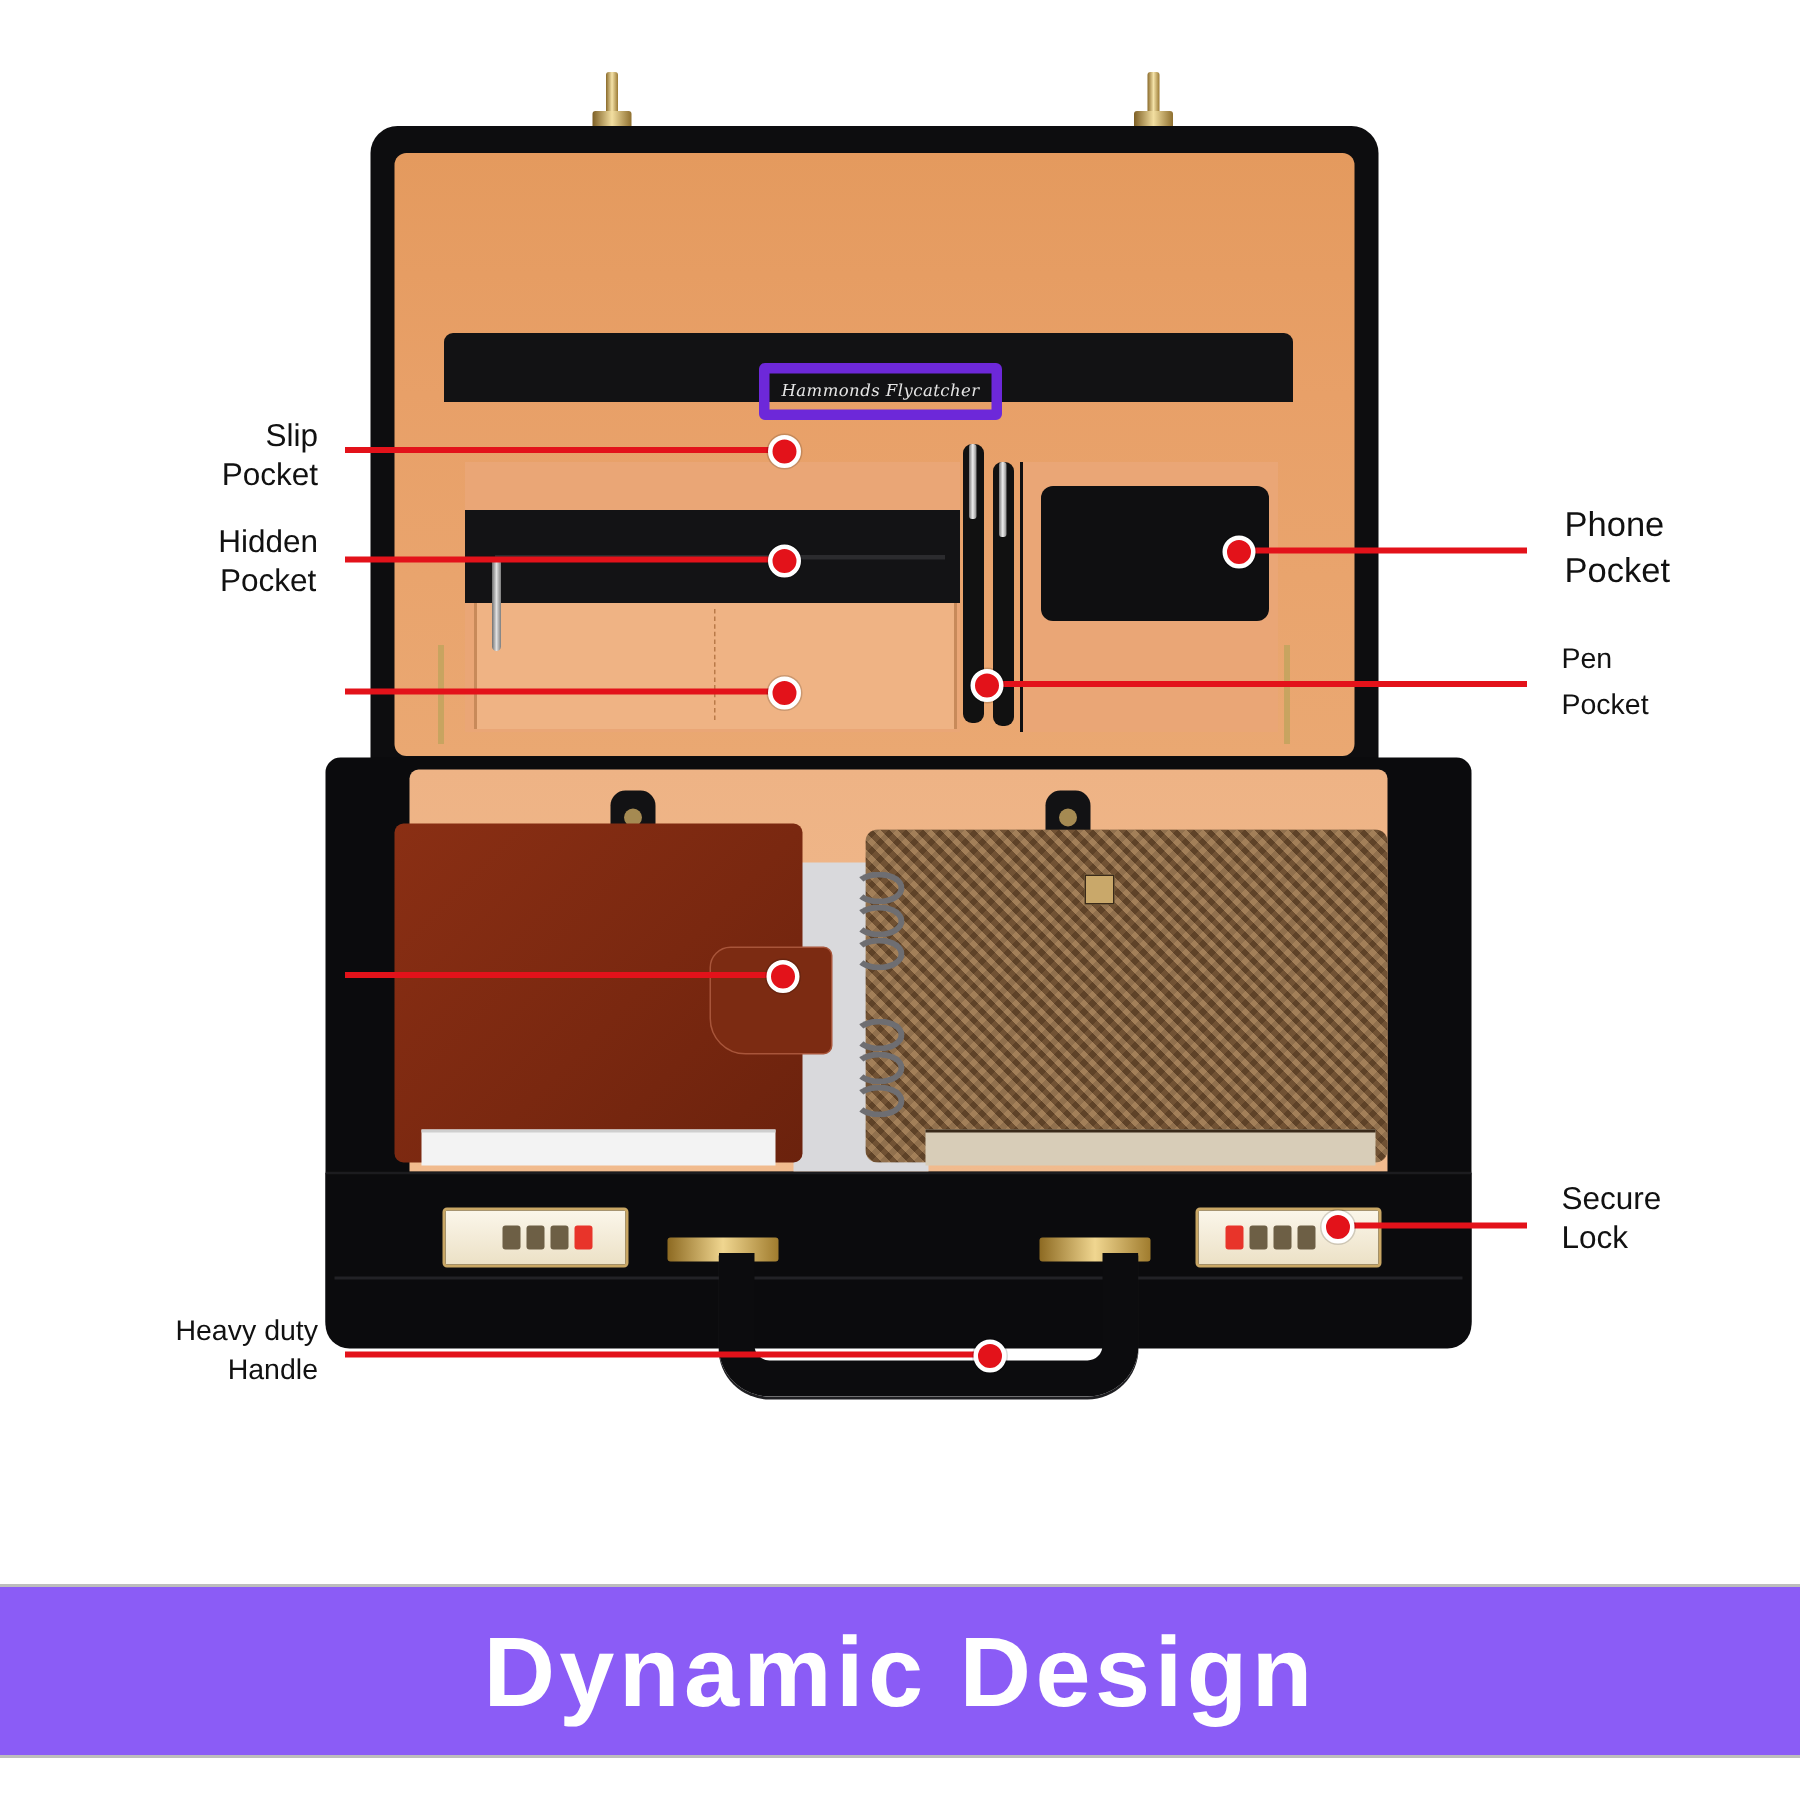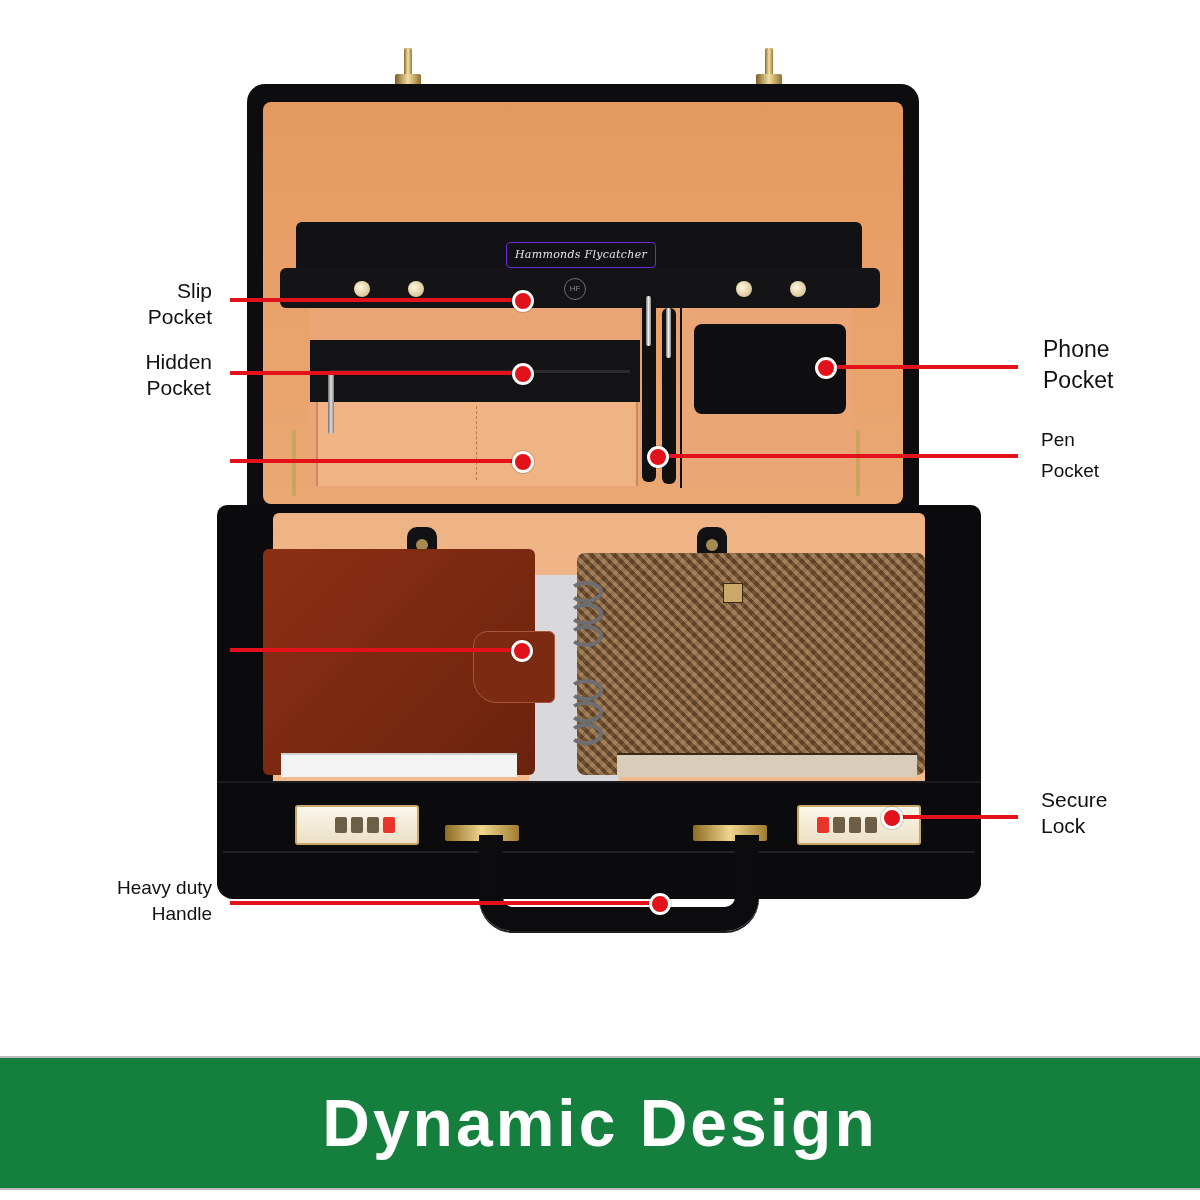--- a/index.html
+++ b/index.html
@@ -8,21 +8,21 @@
 
   
   .lid { position: absolute; left: 247px; top: 84px; width: 672px; height: 430px; background: #0d0d0f; border-radius: 18px 18px 6px 6px; }
   .lid-lining { position: absolute; left: 16px; top: 18px; right: 16px; bottom: 10px; background: linear-gradient(180deg, #e49a5e 0%, #e8a068 40%, #eaa872 100%); border-radius: 8px; }
   .hinge { position: absolute; top: 48px; width: 26px; height: 52px; }
   .hinge .stem { position: absolute; left: 9px; top: 0; width: 8px; height: 30px; background: linear-gradient(90deg,#8a6a2a,#f4e2a8,#9b7a34); border-radius: 2px; }
   .hinge .plate { position: absolute; left: 0; top: 26px; width: 26px; height: 22px; background: linear-gradient(90deg,#7d5f25,#f2dea0,#8f7030); border-radius: 2px; }
 
   .organizer { position: absolute; left: 296px; top: 222px; width: 566px; height: 268px; }
   .brand-strip { position: absolute; left: 0; top: 0; width: 566px; height: 46px; background: #121214; border-radius: 6px 6px 0 0; }
-  .brand-plate { position: absolute; left: 210px; top: 20px; width: 148px; height: 24px; border: 1px solid #6d28d9; border-radius: 4px; color: #e6e6e6; font-family: "DejaVu Serif", serif; font-style: italic; font-size: 11px; line-height: 24px; text-align: center; letter-spacing: 0.3px; }
+  .brand-plate { position: absolute; left: 210px; top: 20px; width: 148px; height: 24px; border: 7px solid #6d28d9; border-radius: 4px; color: #e6e6e6; font-family: "DejaVu Serif", serif; font-style: italic; font-size: 11px; line-height: 24px; text-align: center; letter-spacing: 0.3px; }
   .slip-band { position: absolute; left: -16px; top: 46px; width: 600px; height: 40px; background: #141416; border-radius: 6px; }
   .snap { position: absolute; top: 13px; width: 16px; height: 16px; border-radius: 50%; background: radial-gradient(circle at 40% 40%, #fff6dc, #d9c79a 70%, #8d7a4d); }
   .monogram { position: absolute; left: 284px; top: 10px; width: 20px; height: 20px; border-radius: 50%; border: 1px solid #6d6d6d; color: #8a8a8a; font-size: 8px; line-height: 20px; text-align: center; }
   .tan-panel-l { position: absolute; left: 14px; top: 86px; width: 330px; height: 180px; background: #eaa676; }
   .zip-band { position: absolute; left: 14px; top: 118px; width: 330px; height: 62px; background: #131315; }
   .zip-line { position: absolute; left: 20px; top: 30px; width: 300px; height: 3px; background: #2b2b2e; }
   .zip-pull { position: absolute; left: 32px; top: 150px; width: 6px; height: 62px; background: linear-gradient(90deg,#6f6f6f,#e0e0e0,#7d7d7d); border-radius: 3px; }
   .lower-pocket { position: absolute; left: 20px; top: 180px; width: 318px; height: 84px; background: #efb384; border-left: 2px solid #c88a5a; border-right: 2px solid #c88a5a; }
   .lower-pocket .seam { position: absolute; left: 158px; top: 4px; width: 0; height: 74px; border-left: 1px dashed #b97a48; }
   .pen { position: absolute; width: 14px; background: #111; border-radius: 6px; }
@@ -54,21 +54,21 @@
   .hinge-rod { position: absolute; top: 430px; width: 4px; height: 66px; background: #c8a460; }
 
   
   .callout-label { position: absolute; font-size: 21px; line-height: 26px; color: #111111; }
   .callout-label.left { text-align: right; }
   .callout-label.right { text-align: left; }
   .callout-line { position: absolute; height: 4px; background: #e3121a; }
   .callout-dot { position: absolute; width: 16px; height: 16px; border-radius: 50%; background: #e3121a; border: 3px solid #ffffff; box-shadow: 0 0 0 1px rgba(0,0,0,0.15); }
 
   
-  .banner { position: absolute; left: 0; top: 1056px; width: 1200px; height: 134px; background: #15803d; display: flex; align-items: center; justify-content: center; border-top: 2px solid #bdbdbd; border-bottom: 2px solid #bdbdbd; box-sizing: border-box; }
+  .banner { position: absolute; left: 0; top: 1056px; width: 1200px; height: 116px; background: #8b5cf6; display: flex; align-items: center; justify-content: center; border-top: 2px solid #bdbdbd; border-bottom: 2px solid #bdbdbd; box-sizing: border-box; }
   .banner-title { color: #ffffff; font-family: "Liberation Sans", sans-serif; font-weight: bold; font-size: 66px; letter-spacing: 3px; }
 </style>
 </head>
 <body>
 
 <div class="stage">
 
   <div class="hinge" style="left:395px;">
       <div class="stem"></div>
       <div class="plate"></div>
@@ -80,27 +80,20 @@
 
   <div class="lid">
     <div class="lid-lining"></div>
   </div>
 
   <div class="organizer">
     <div class="brand-strip">
       <div class="brand-plate">Hammonds Flycatcher</div>
     </div>
     <div class="tan-panel-l"></div>
-    <div class="slip-band">
-      <div class="snap" style="left:74px;"></div>
-      <div class="snap" style="left:128px;"></div>
-      <div class="monogram">HF</div>
-      <div class="snap" style="left:456px;"></div>
-      <div class="snap" style="left:510px;"></div>
-    </div>
     <div class="zip-band">
       <div class="zip-line"></div>
     </div>
     <div class="lower-pocket">
       <div class="seam"></div>
     </div>
     <div class="zip-pull"></div>
     <div class="pen" style="left:346px; top:74px; height:186px;">
         <div class="clip"></div>
       </div>

